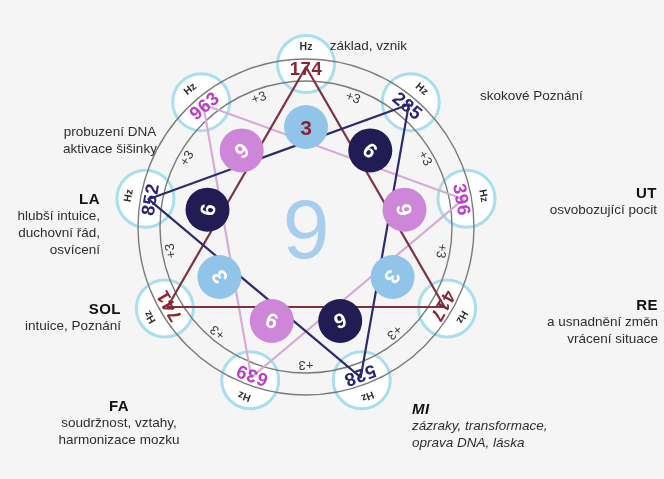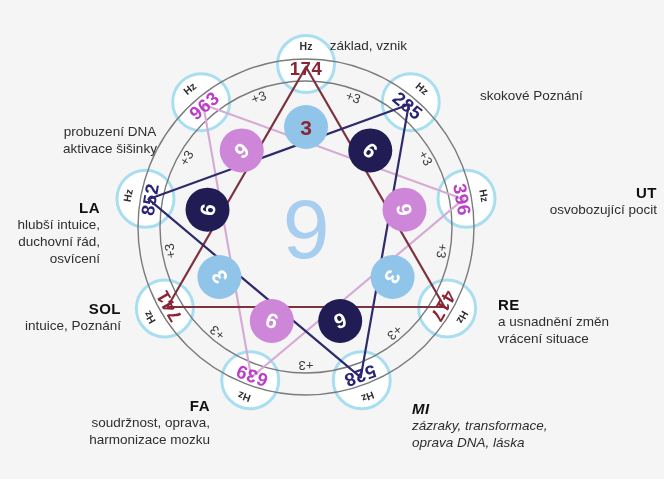--- a/index.html
+++ b/index.html
@@ -8,25 +8,25 @@
   .stage svg{position:absolute;left:0;top:0;}
 
   
   .slabel{position:absolute;color:#2e2e2e;font-size:13.5px;line-height:17px;}
   .slabel .ttl{font-weight:bold;color:#111;font-size:15px;line-height:17px;letter-spacing:.5px;}
   .slabel .ttl:empty{display:none;}
   .pos-zaklad{left:207px;top:13px;width:200px;text-align:right;margin-top:24px;}
   .pos-dna{left:28px;top:86px;width:164px;text-align:center;margin-top:37px;}
   .pos-skok{left:459px;top:87px;width:190px;text-align:left;margin-left:21px;}
   .pos-ut{left:517px;top:184px;width:140px;text-align:right;}
-  .pos-re{left:498px;top:296px;width:160px;text-align:left;}
+  .pos-re{left:498px;top:296px;width:160px;text-align:right;}
   .pos-mi{left:412px;top:400px;width:210px;text-align:left;font-style:italic;}
-  .pos-fa{left:28px;top:397px;width:182px;text-align:right;}
+  .pos-fa{left:28px;top:397px;width:182px;text-align:center;}
   .pos-sol{left:0;top:300px;width:121px;text-align:right;}
-  .pos-la{left:0;top:190px;width:100px;text-align:right;margin-top:9px;}
+  .pos-la{left:0;top:190px;width:100px;text-align:right;}
 
   
   text{font-family:"Liberation Sans",sans-serif;}
   .plus{font-size:13px;fill:#3c3c3c;text-anchor:middle;}
   .hz{font-size:10.5px;font-weight:600;fill:#2e2e2e;text-anchor:middle;}
   .freq{font-size:18.5px;font-weight:bold;text-anchor:middle;letter-spacing:.5px;}
   .digit{font-size:21px;font-weight:bold;text-anchor:middle;}
   .center{font-size:84px;font-weight:400;text-anchor:middle;}
 </style>
 </head>
@@ -143,21 +143,21 @@
   </div>
 
   <div class="slabel pos-mi">
     <div class="ttl">MI</div>
     <div class="ln">zázraky, transformace,</div>
     <div class="ln">oprava DNA, láska</div>
   </div>
 
   <div class="slabel pos-fa">
     <div class="ttl">FA</div>
-    <div class="ln">soudržnost, oprava,</div>
+    <div class="ln">soudržnost, vztahy,</div>
     <div class="ln">harmonizace mozku</div>
   </div>
 
   <div class="slabel pos-sol">
     <div class="ttl">SOL</div>
     <div class="ln">intuice, Poznání</div>
   </div>
 
   <div class="slabel pos-la">
     <div class="ttl">LA</div>

